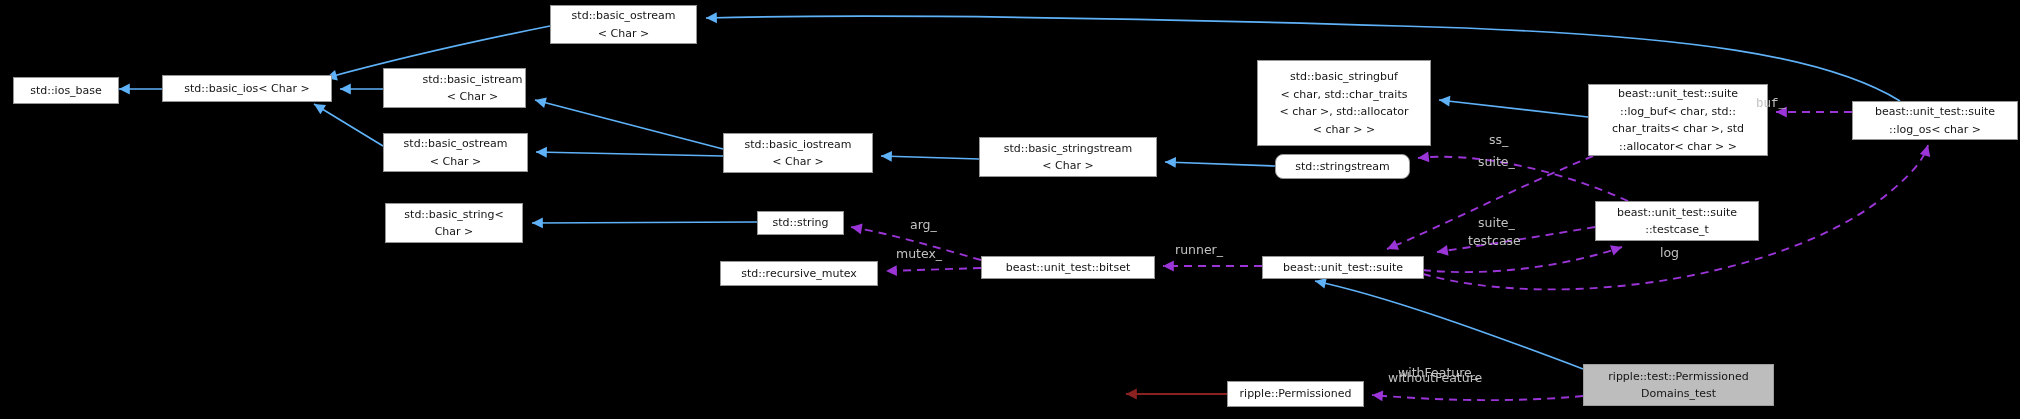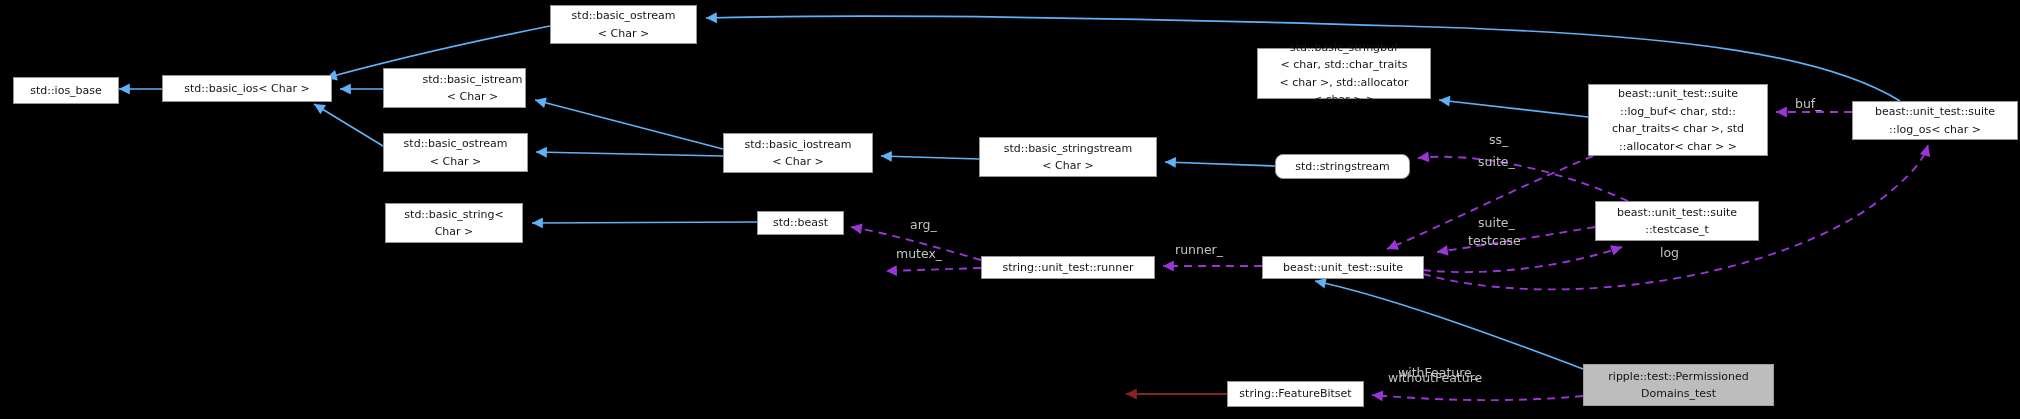--- a/index.html
+++ b/index.html
@@ -71,45 +71,46 @@
   <div class="node" style="left:13px;top:77px;width:106px;height:27px;">std::ios_base</div>
   <div class="node" style="left:162px;top:75px;width:170px;height:27px;">std::basic_ios&lt; Char &gt;</div>
   <div class="node" style="left:550px;top:5px;width:147px;height:39px;">std::basic_ostream
 &lt; Char &gt;</div>
   <div class="node" style="left:383px;top:68px;width:143px;height:40px;padding-left:40px;">std::basic_istream
 &lt; Char &gt;</div>
   <div class="node" style="left:383px;top:133px;width:145px;height:39px;">std::basic_ostream
 &lt; Char &gt;</div>
   <div class="node" style="left:385px;top:203px;width:138px;height:40px;text-align:center;">std::basic_string&lt;
 Char &gt;</div>
-  <div class="node" style="left:757px;top:211px;width:87px;height:24px;">std::beast</div>
-  <div class="node" style="left:981px;top:256px;width:174px;height:23px;">string::unit_test::runner</div>
+  <div class="node" style="left:757px;top:211px;width:87px;height:24px;">std::string</div>
+  <div class="node" style="left:720px;top:261px;width:158px;height:25px;">std::recursive_mutex</div>
+  <div class="node" style="left:981px;top:256px;width:174px;height:23px;">beast::unit_test::bitset</div>
   <div class="node" style="left:723px;top:133px;width:150px;height:40px;">std::basic_iostream
 &lt; Char &gt;</div>
   <div class="node" style="left:979px;top:137px;width:178px;height:40px;">std::basic_stringstream
 &lt; Char &gt;</div>
   <div class="node" style="left:1275px;top:154px;width:135px;height:25px;border-radius:8px;">std::stringstream</div>
-  <div class="node" style="left:1257px;top:48px;width:174px;height:51px;">std::basic_stringbuf
+  <div class="node" style="left:1257px;top:60px;width:174px;height:86px;">std::basic_stringbuf
 &lt; char, std::char_traits
 &lt; char &gt;, std::allocator
 &lt; char &gt; &gt;</div>
   <div class="node" style="left:1588px;top:84px;width:180px;height:72px;">beast::unit_test::suite
 ::log_buf&lt; char, std::
 char_traits&lt; char &gt;, std
 ::allocator&lt; char &gt; &gt;</div>
   <div class="node" style="left:1852px;top:101px;width:166px;height:39px;">beast::unit_test::suite
 ::log_os&lt; char &gt;</div>
   <div class="node" style="left:1595px;top:201px;width:164px;height:40px;">beast::unit_test::suite
 ::testcase_t</div>
   <div class="node" style="left:1262px;top:256px;width:162px;height:23px;">beast::unit_test::suite</div>
-  <div class="node" style="left:1227px;top:381px;width:137px;height:26px;">string::FeatureBitset</div>
+  <div class="node" style="left:1227px;top:381px;width:137px;height:26px;">ripple::Permissioned</div>
   <div class="node main" style="left:1583px;top:364px;width:191px;height:42px;">ripple::test::Permissioned
 Domains_test</div>
 
-  <div class="edge-label" style="left:1795px;top:97px;">buf_</div>
+  <div class="edge-label" style="left:1756px;top:97px;font-family:Liberation Mono, monospace;">buf_</div>
   <div class="edge-label" style="left:1489px;top:133px;">ss_</div>
   <div class="edge-label" style="left:1478px;top:155px;">suite_</div>
   <div class="edge-label" style="left:1478px;top:216px;">suite_</div>
   <div class="edge-label" style="left:1468px;top:234px;">testcase</div>
   <div class="edge-label" style="left:1660px;top:246px;">log</div>
   <div class="edge-label" style="left:1175px;top:243px;">runner_</div>
   <div class="edge-label" style="left:910px;top:218px;">arg_</div>
   <div class="edge-label" style="left:896px;top:247px;">mutex_</div>
   <div class="edge-label" style="left:1398px;top:366px;">withFeature_</div>
   <div class="edge-label" style="left:1388px;top:371px;">withoutFeature</div>

